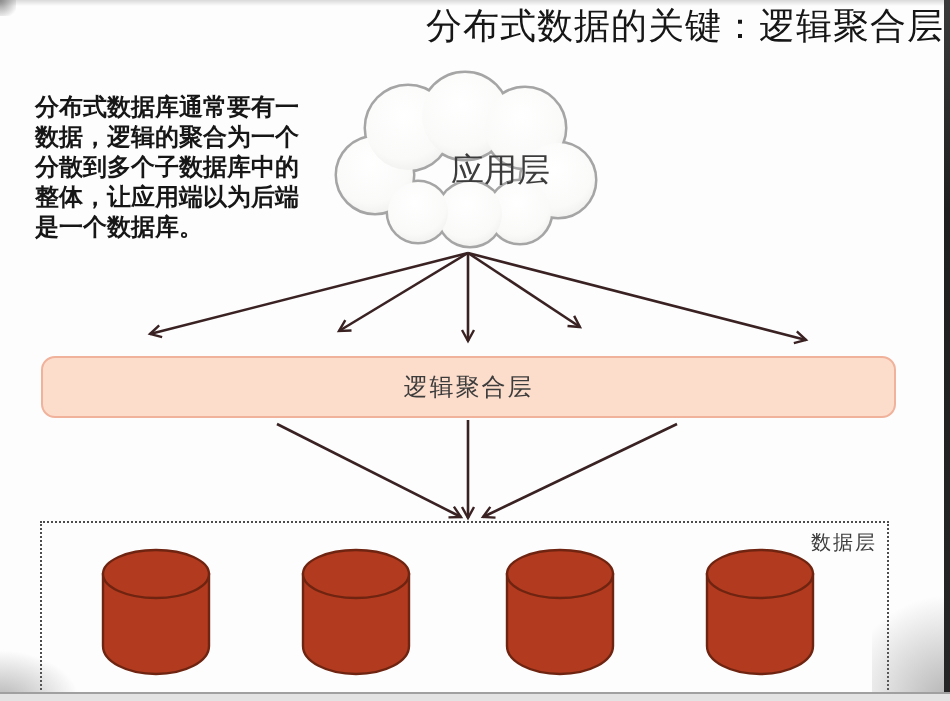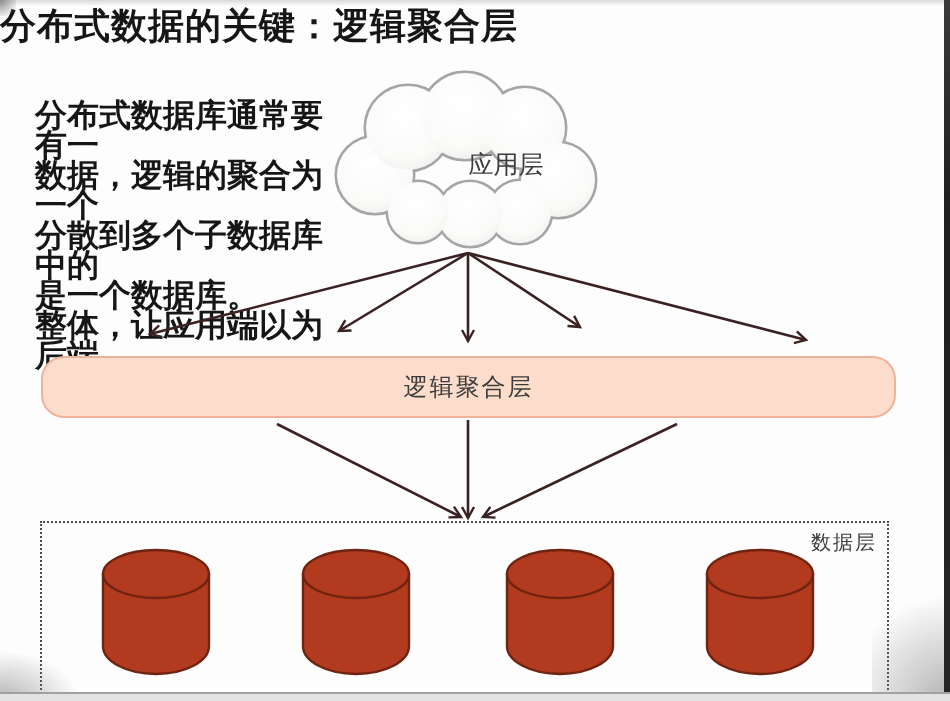--- a/index.html
+++ b/index.html
@@ -15,43 +15,43 @@
     --dotted-border:#4c4c4c;
   }
   *{margin:0;padding:0;box-sizing:border-box;}
   html,body{background:#ffffff;}
   body{font-family:"Liberation Sans","DejaVu Sans",sans-serif;}
   .slide{
     position:relative;width:950px;height:701px;overflow:hidden;
     background:#fdfdfd;
   }
   .slide-title{
-    position:absolute;top:2px;left:0;width:944px;text-align:left;
-    font-size:36px;font-weight:700;letter-spacing:1px;color:var(--text-dark);
+    position:absolute;top:2px;left:0;width:944px;text-align:right;
+    font-size:36px;font-weight:400;letter-spacing:1px;color:var(--text-dark);
   }
   .desc{
-    position:absolute;left:35px;top:100px;width:310px;
-    font-size:32px;font-weight:700;line-height:30px;color:var(--text-dark);
+    position:absolute;left:35px;top:92px;width:310px;
+    font-size:24px;font-weight:700;line-height:30px;color:var(--text-dark);
   }
   .cloud-wrap{position:absolute;left:330px;top:66px;width:280px;height:190px;}
   .cloud-wrap svg{display:block;width:280px;height:190px;}
   .cloud-stroke circle{fill:var(--cloud-fill);stroke:var(--cloud-stroke);stroke-width:5;}
   .cloud-fill circle{fill:url(#cloudGrad);stroke:none;}
   .cloud-label{
-    position:absolute;left:116px;top:82px;width:120px;text-align:center;
-    font-size:25px;color:var(--label-gray);
+    position:absolute;left:100px;top:82px;width:120px;text-align:right;
+    font-size:33px;color:var(--label-gray);
   }
   .arrows{position:absolute;left:0;top:0;width:950px;height:701px;pointer-events:none;}
   .arrow-line{stroke:var(--arrow);stroke-width:2.6;fill:none;}
   .arrowhead-path{stroke:var(--arrow);stroke-width:2.4;fill:none;}
   .agg-bar{
     position:absolute;left:41px;top:356px;width:855px;height:62px;
     background:var(--aggregation-fill);
     border:2px solid var(--aggregation-border);
-    border-radius:23px;
+    border-radius:14px;
     display:flex;align-items:center;justify-content:center;
   }
   .agg-label{font-size:24px;color:var(--label-gray);letter-spacing:2px;}
   .data-box{
     position:absolute;left:40px;top:521px;width:849px;height:200px;
     border:2px dotted var(--dotted-border);
   }
   .data-label{
     position:absolute;top:6px;right:10px;
     font-size:20px;color:var(--label-gray);letter-spacing:2px;
@@ -77,22 +77,22 @@
 <body>
 
 <div class="slide">
 
   <h1 class="slide-title">分布式数据的关键：逻辑聚合层</h1>
 
   <div class="desc">
     <div>分布式数据库通常要有一</div>
     <div>数据，逻辑的聚合为一个</div>
     <div>分散到多个子数据库中的</div>
+    <div>整体，让应用端以为后端</div>
     <div>是一个数据库。</div>
-    <div>整体，让应用端以为后端</div>
   </div>
 
   <div class="cloud-wrap">
     <svg viewBox="0 0 280 190">
       <defs>
         <radialGradient id="cloudGrad" cx="45%" cy="35%" r="80%">
           <stop offset="0%" stop-color="#ffffff"></stop>
           <stop offset="65%" stop-color="#fafaf9"></stop>
           <stop offset="100%" stop-color="#e9e9e8"></stop>
         </radialGradient>

